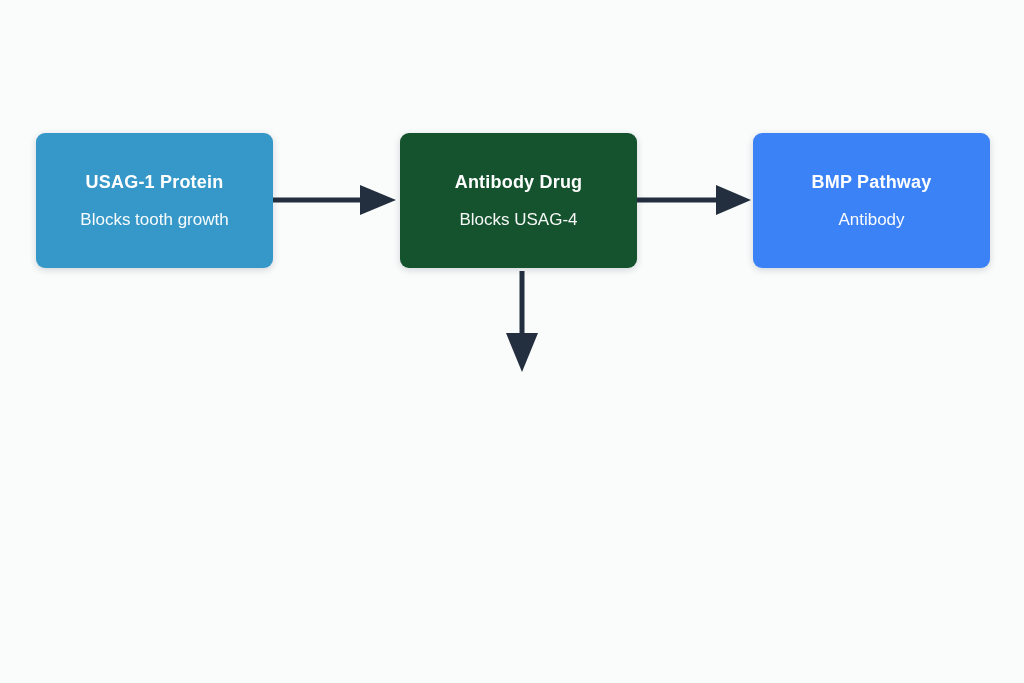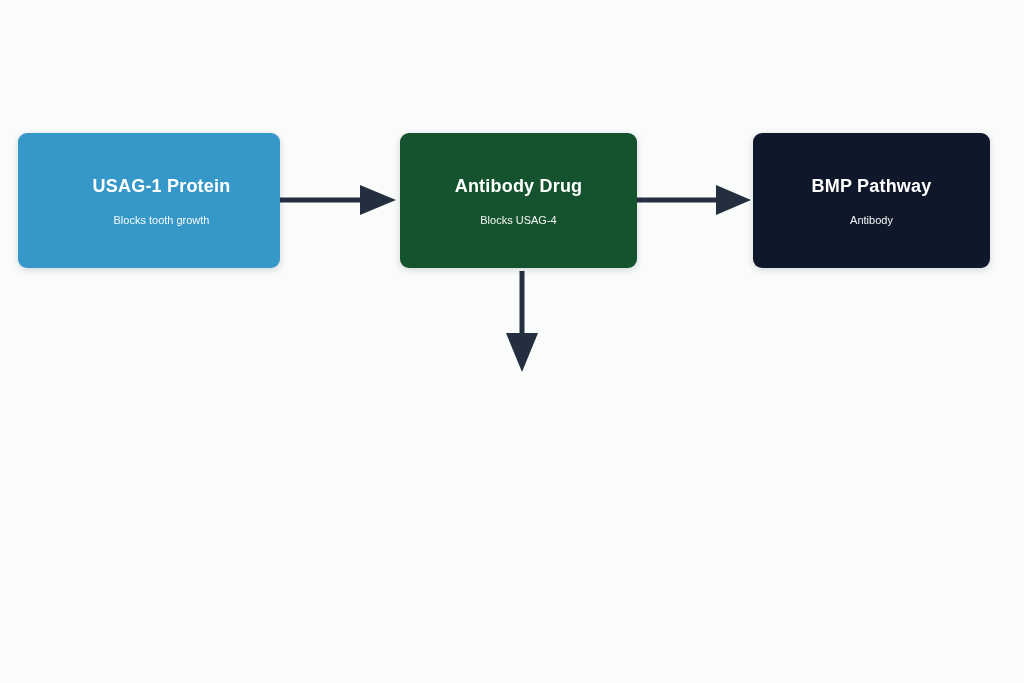--- a/index.html
+++ b/index.html
@@ -30,25 +30,25 @@
     text-align: center;
     box-shadow: 0 2px 7px rgba(30, 45, 60, 0.18);
   }
   .node .title {
     font-size: 18px;
     font-weight: bold;
     letter-spacing: 0.2px;
     margin-bottom: 17px;
   }
   .node .subtitle {
-    font-size: 11px;
+    font-size: 17px;
     font-weight: normal;
     color: rgba(255, 255, 255, 0.96);
   }
-  #node-usag1   { left: 18px;  top: 133px; padding-left: 25px; }
+  #node-usag1   { left: 36px;  top: 133px; }
   #node-antibody{ left: 400px; top: 133px; }
   #node-bmp     { left: 753px; top: 133px; }
   #node-tooth   { left: 400px; top: 380px; }
   .arrows {
     position: absolute;
     left: 0;
     top: 0;
     width: 1024px;
     height: 683px;
     pointer-events: none;
@@ -80,19 +80,19 @@
   <div class="node" id="node-usag1" style="background: rgb(53, 152, 200);">
     <div class="title">USAG-1 Protein</div>
     <div class="subtitle">Blocks tooth growth</div>
   </div>
 
   <div class="node" id="node-antibody" style="background: #14532d;">
     <div class="title">Antibody Drug</div>
     <div class="subtitle">Blocks USAG-4</div>
   </div>
 
-  <div class="node" id="node-bmp" style="background: #0f172a;">
+  <div class="node" id="node-bmp" style="background: #3b82f6;">
     <div class="title">BMP Pathway</div>
     <div class="subtitle">Antibody</div>
   </div>
 
 
 </div>
 
 </body></html>

